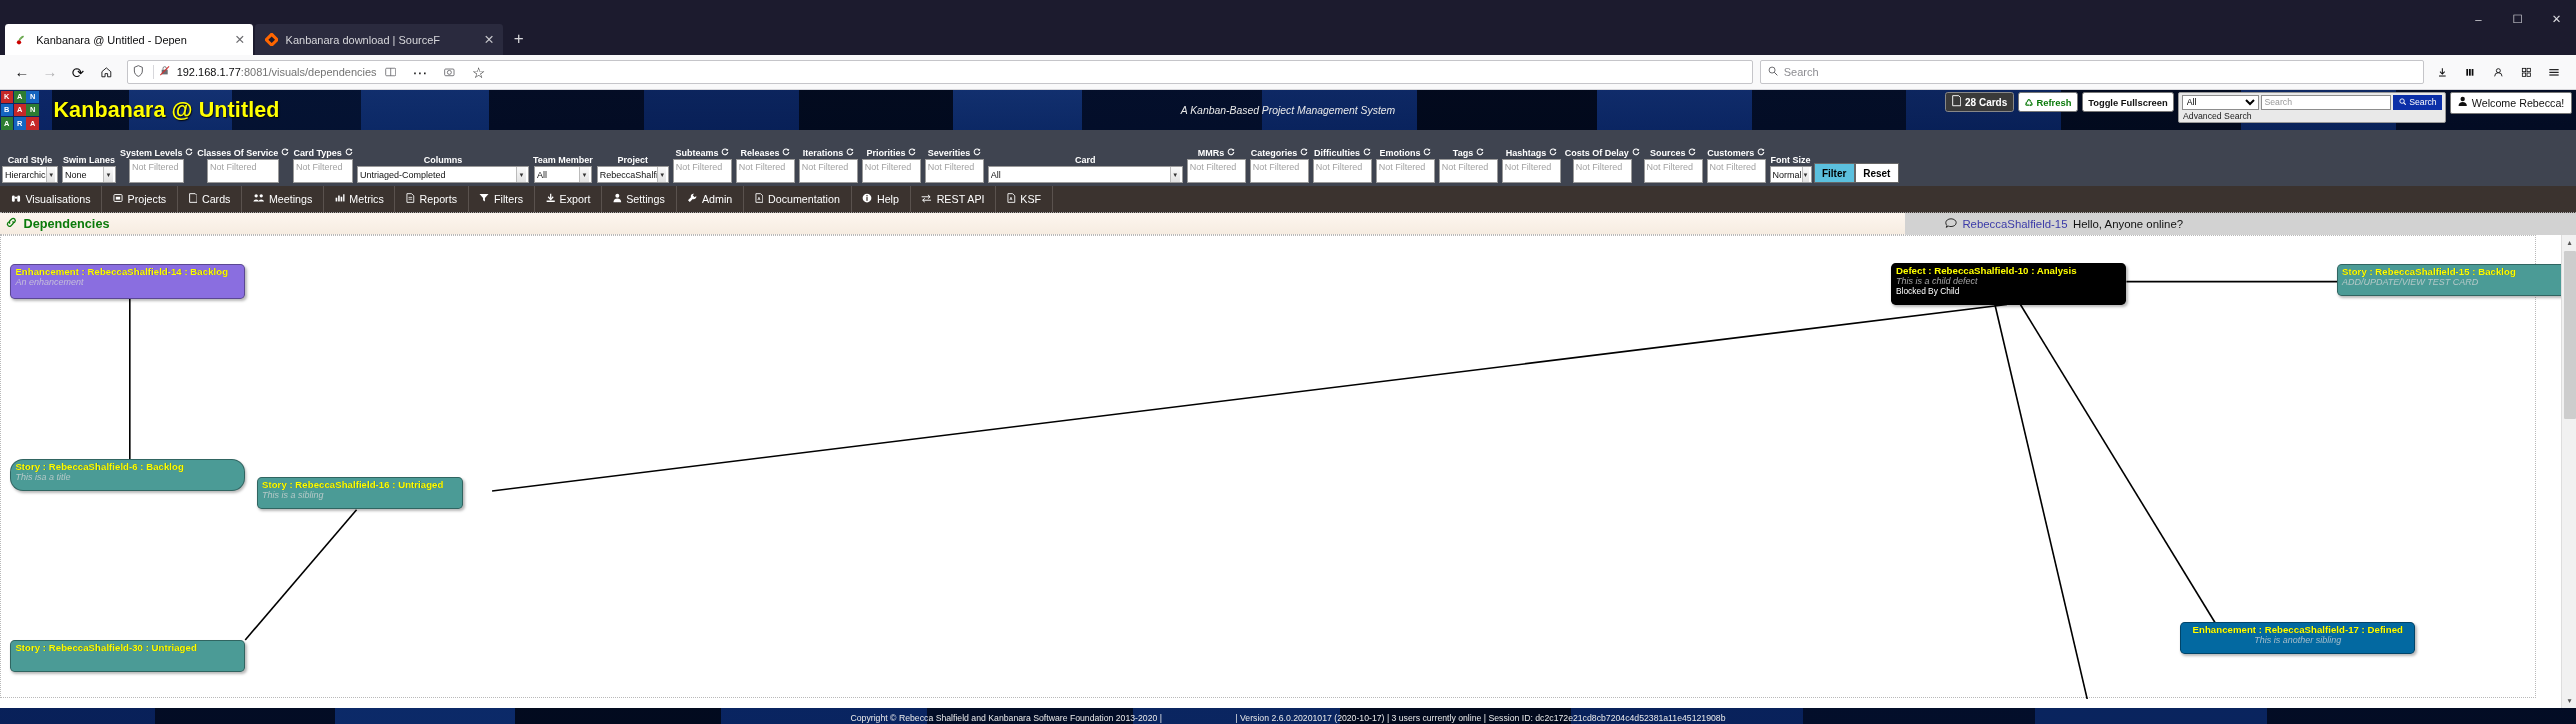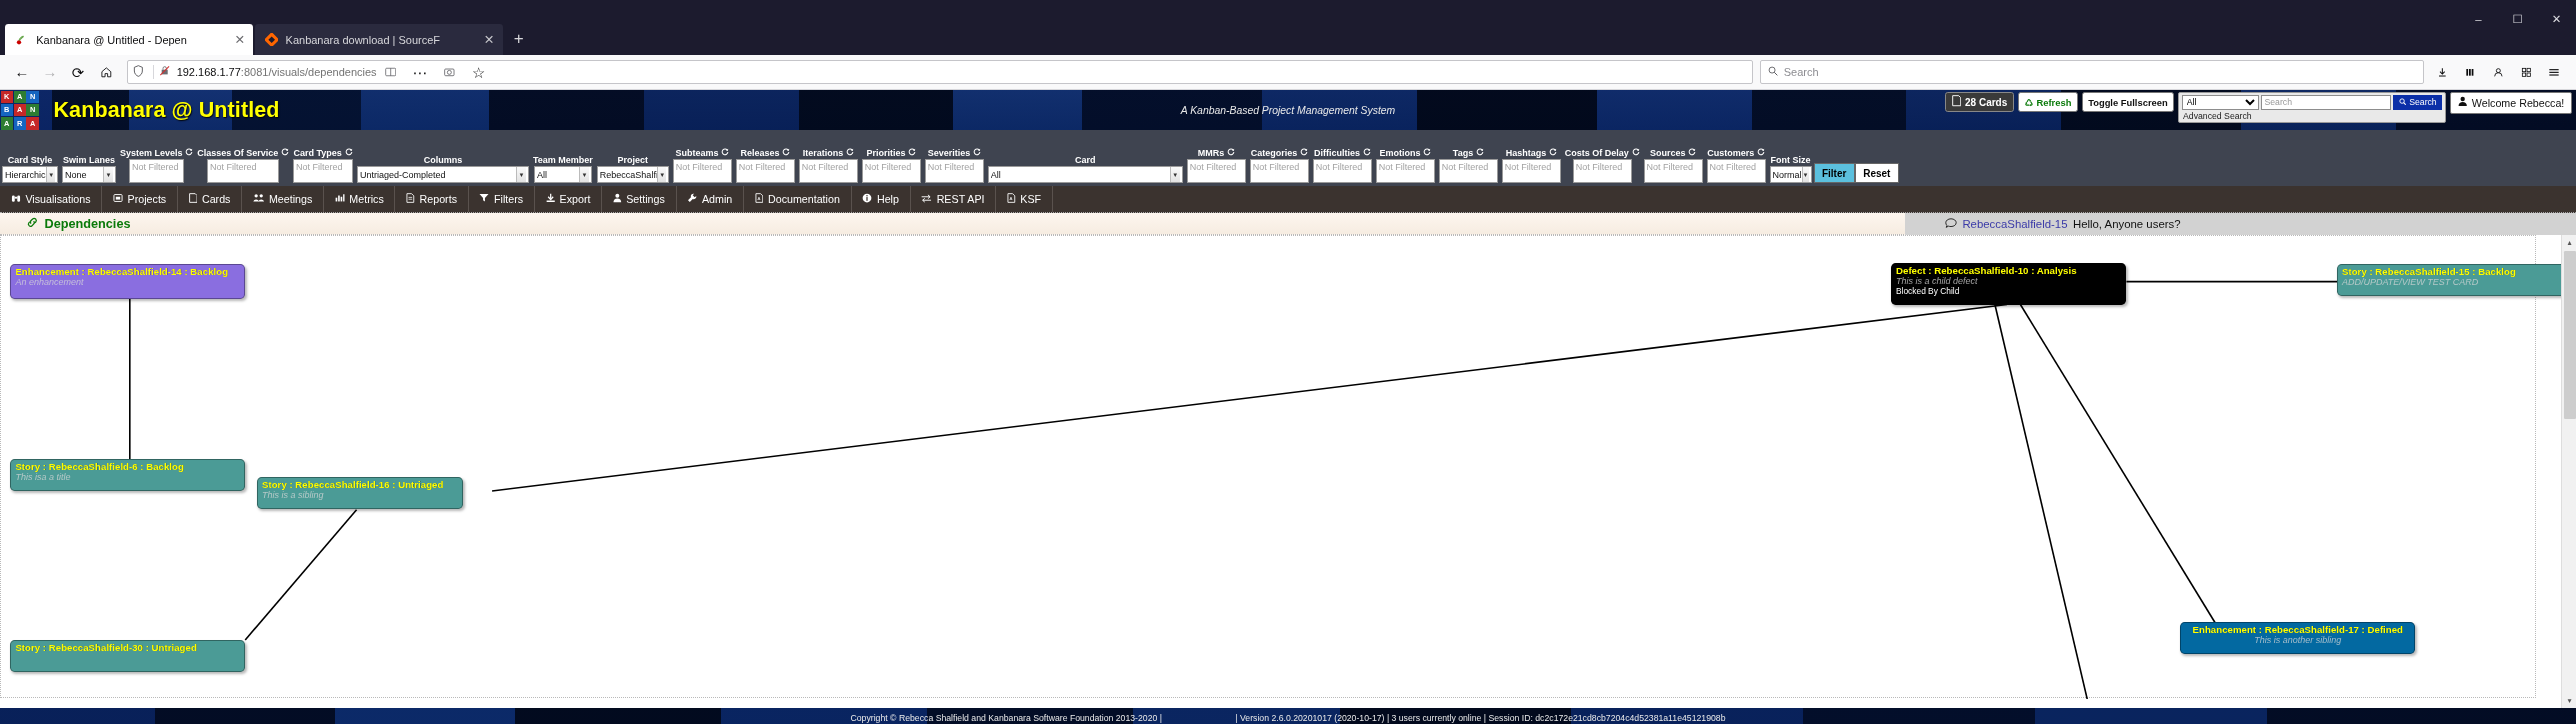--- a/index.html
+++ b/index.html
@@ -78,21 +78,21 @@
   #btn-filter { background:#5bc0de; color:#000; }
   #btn-reset { background:#fff; color:#000; }
 
   
   #nav-menu { height:27px; background:#3b332f; display:flex; align-items:stretch; border-bottom:1.3px dotted #a9a9a9; }
   .nav-item { display:flex; align-items:center; gap:4.7px; padding:0 10.7px; color:#fff; font-size:10.7px; border-right:0.7px solid #5a524e; white-space:nowrap; }
   .nav-item .nico { font-size:10px; }
 
   
   #sub-bar { height:22px; background:linear-gradient(#fdf6ef,#f6ece1); display:flex; align-items:center; border-bottom:1.3px dotted #bbb; position:relative; }
-  #deps-title { display:flex; align-items:center; gap:5.4px; color:#0a7a0a; font-size:12.7px; font-weight:bold; padding-left:5.4px;margin-left:21px; }
+  #deps-title { display:flex; align-items:center; gap:5.4px; color:#0a7a0a; font-size:12.7px; font-weight:bold; padding-left:5.4px; }
   #notice-bar { position:absolute; right:0; top:0; height:22px; width:671px; background:#d2d2d2; display:flex; align-items:center; gap:5.4px; padding-left:40px; font-size:11.4px; }
   #notice-bar .nm-id { color:#3a3aa8; }
   #notice-bar .nm-txt { color:#111; }
 
   
   #canvas-wrap { position:relative; width:2576px; height:473px; background:#fff; overflow:hidden; }
   #canvas { position:absolute; left:0; top:0; width:2536px; height:463px; border:1.3px dotted #b9b9b9; background:#fff; }
   #edges { position:absolute; left:0; top:0; width:2536px; height:463px; }
   .card { position:absolute; border-radius:4.7px; border:0.7px solid rgba(0,0,0,.35); box-shadow:1.3px 2px 2.7px rgba(0,0,0,.28);
           padding:1.3px 3.4px 2px 4px; overflow:hidden; }
@@ -694,21 +694,21 @@
       </span>
       <span>Dependencies</span>
     </div>
     <div id="notice-bar">
       <span>
         <svg width="12" height="10.7" viewBox="0 0 18 16">
             <path d="M9 1.2 C13.5 1.2 16.8 3.8 16.8 7 C16.8 10.2 13.5 12.8 9 12.8 C7.6 12.8 6.3 12.6 5.2 12.2 L1.8 14 L2.9 11.2 C1.7 10 1.2 8.6 1.2 7 C1.2 3.8 4.5 1.2 9 1.2 Z" fill="none" stroke="#111" stroke-width="1.3"></path>
           </svg>
       </span>
       <span class="nm-id">RebeccaShalfield-15</span>
-        <span class="nm-txt">Hello, Anyone users?</span>
+        <span class="nm-txt">Hello, Anyone online?</span>
     </div>
   </div>
 
   <div id="canvas-wrap">
     <div id="canvas">
       <svg id="edges" viewBox="0 0 3780 690">
           <line x1="192" y1="94" x2="192" y2="333" stroke="#000" stroke-width="2.4"></line>
           <line x1="732" y1="380" x2="2990" y2="102" stroke="#000" stroke-width="2.4"></line>
           <line x1="364" y1="602" x2="530" y2="408" stroke="#000" stroke-width="2.4"></line>
           <line x1="3168" y1="68" x2="3482" y2="68" stroke="#000" stroke-width="2.4"></line>
@@ -723,21 +723,21 @@
         </div>
         <div class="card" style="left: 1890px; top: 27px; width: 235px; height: 42px; background: rgb(0, 0, 0);">
           <div class="ctitle">Defect : RebeccaShalfield-10 : Analysis</div>
           <div class="cdesc">This is a child defect</div>
           <div class="cstat">Blocked By Child</div>
         </div>
         <div class="card" style="left: 2336px; top: 28px; width: 231px; height: 32px; background: rgb(75, 155, 150);">
           <div class="ctitle">Story : RebeccaShalfield-15 : Backlog</div>
           <div class="cdesc">ADD/UPDATE/VIEW TEST CARD</div>
         </div>
-        <div class="card" style="left: 9.4px; top: 223px; width: 235px; height: 32px; background: rgb(75, 155, 150);">
+        <div class="card" style="left: 9.4px; top: 223px; width: 235px; height: 32px; background: rgb(75, 155, 150); border-radius: 13px;">
           <div class="ctitle">Story : RebeccaShalfield-6 : Backlog</div>
           <div class="cdesc">This isa a title</div>
         </div>
         <div class="card" style="left: 256px; top: 241px; width: 206px; height: 32px; background: rgb(75, 155, 150);">
           <div class="ctitle">Story : RebeccaShalfield-16 : Untriaged</div>
           <div class="cdesc">This is a sibling</div>
         </div>
         <div class="card" style="left: 2179px; top: 386px; width: 235px; height: 32px; background: #0369a1; text-align: center;">
           <div class="ctitle">Enhancement : RebeccaShalfield-17 : Defined</div>
           <div class="cdesc">This is another sibling</div>

